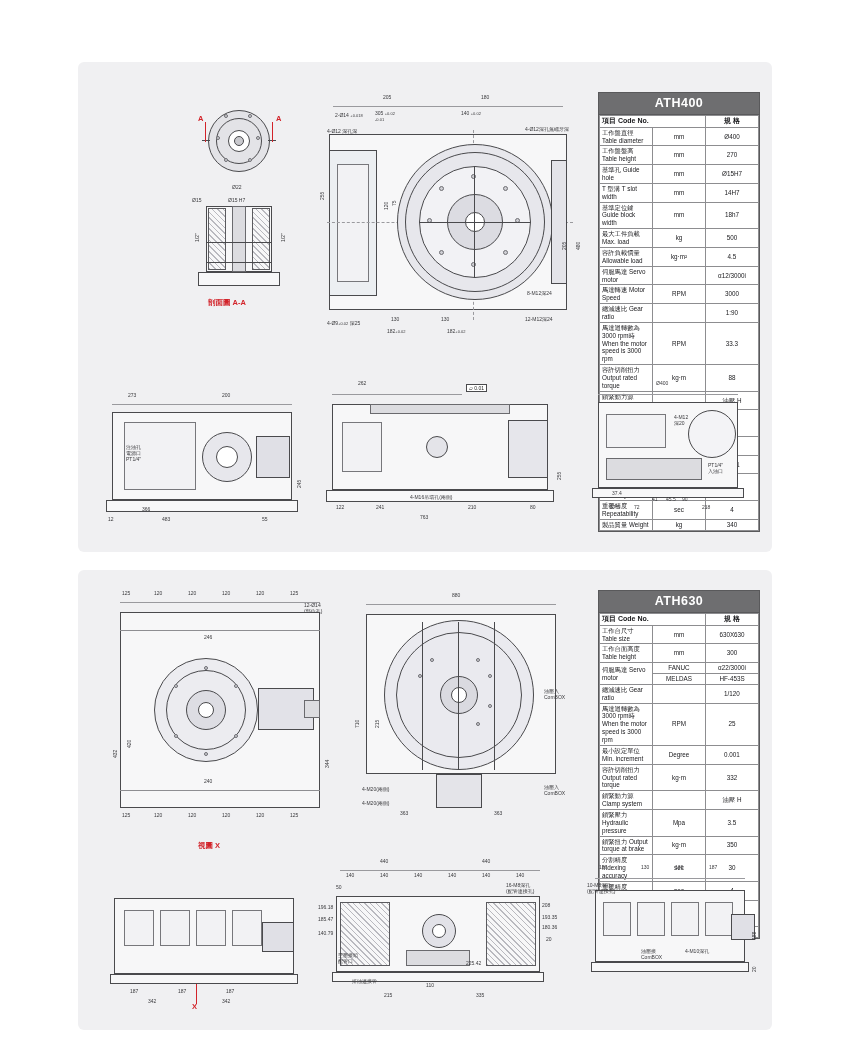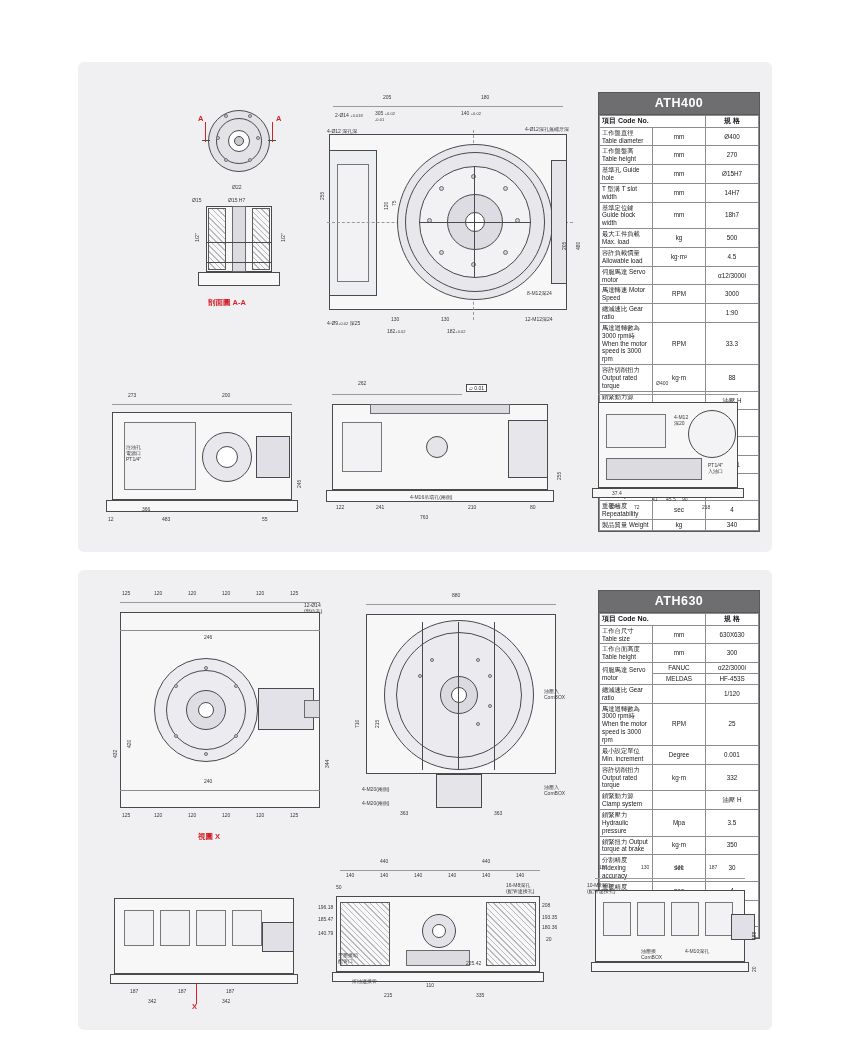--- a/index.html
+++ b/index.html
@@ -347,21 +347,21 @@
     <div class="grey" style="left:196px;top:112px;width:16px;height:18px;"></div>
     <div class="dimv" style="left:4px;top:170px;">432</div>
     <div class="dimv" style="left:18px;top:160px;">420</div>
     <div class="dimv" style="left:216px;top:180px;">344</div>
     <div class="dim" style="left:14px;top:224px;">125</div>
     <div class="dim" style="left:46px;top:224px;">120</div>
     <div class="dim" style="left:80px;top:224px;">120</div>
     <div class="dim" style="left:114px;top:224px;">120</div>
     <div class="dim" style="left:148px;top:224px;">120</div>
     <div class="dim" style="left:182px;top:224px;">125</div>
-    <div class="red" style="left:90px;top:244px;">視圖 X</div>
+    <div class="red" style="left:90px;top:253px;">視圖 X</div>
   </div>
 
   <div class="dw" style="left:270px;top:18px;width:230px;height:250px;">
     <div class="ln" style="left:18px;top:16px;width:190px;height:1px;background:#9a9a9e;"></div>
     <div class="dim" style="left:104px;top:4px;">880</div>
     <div class="boxw" style="left:18px;top:26px;width:190px;height:160px;"></div>
     <div class="cir" style="left:36px;top:32px;width:150px;height:150px;background:#eaeaef;"></div>
     <div class="cir" style="left:48px;top:44px;width:126px;height:126px;"></div>
     <div class="cir" style="left:92px;top:88px;width:38px;height:38px;background:#dadae0;"></div>
     <div class="cir" style="left:103px;top:99px;width:16px;height:16px;background:#fff;"></div>

